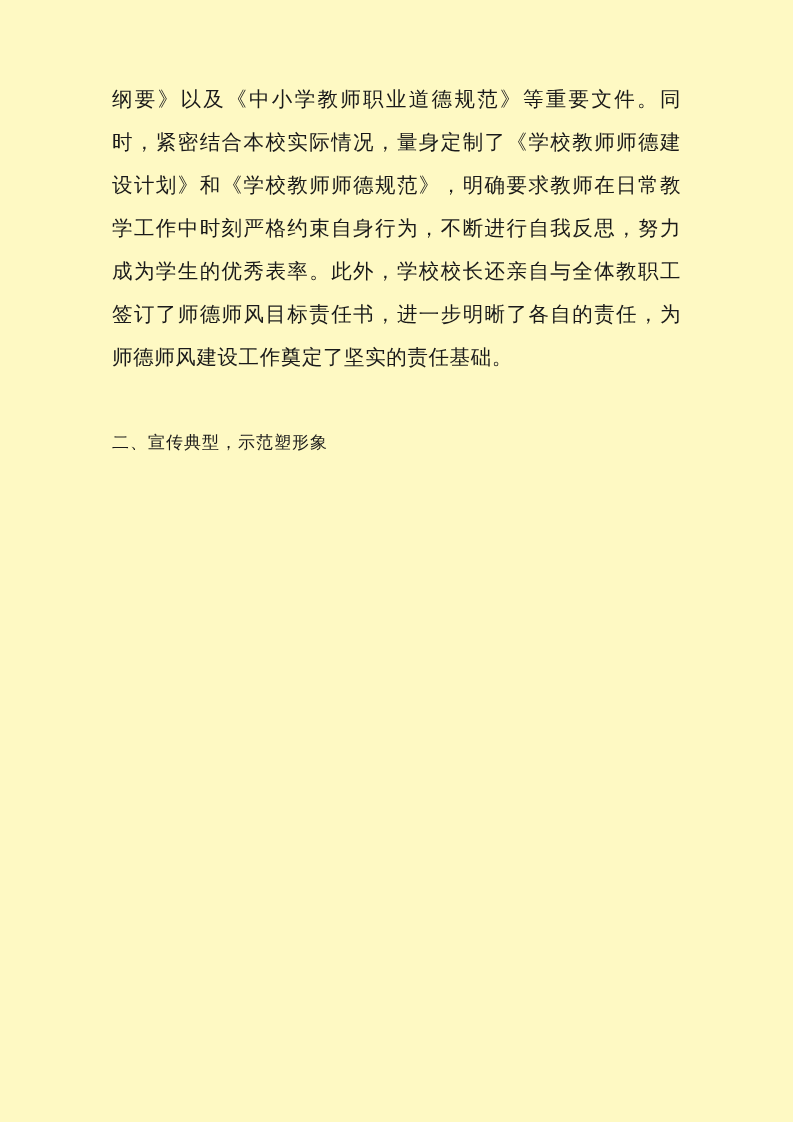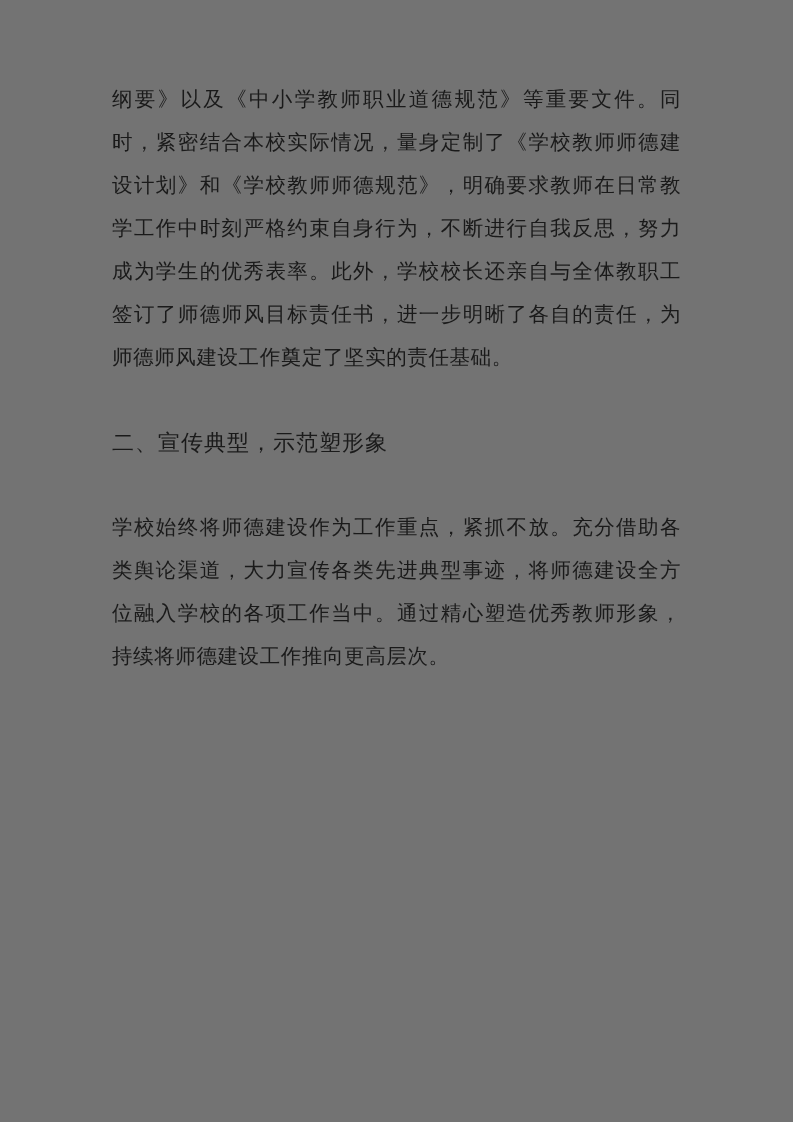--- a/index.html
+++ b/index.html
@@ -11,21 +11,21 @@
     width: 793px;
     height: 1122px;
     font-family: "Liberation Serif", "DejaVu Serif", serif;
     color: #000000;
     overflow: hidden;
   }
   .page {
     position: relative;
     width: 793px;
     height: 1122px;
-    background: #737373;
+    background: #fef9c3;
     box-sizing: border-box;
     padding: 78px 112px 40px 112px;
   }
   .doc-body {
     font-size: 20.5px;
     line-height: 43px;
     letter-spacing: 0.6px;
     text-align: justify;
     text-justify: inter-ideograph;
     color: #1a1a1a;
@@ -35,21 +35,21 @@
     white-space: normal;
   }
   .para:last-child {
     margin-bottom: 0;
   }
   .para.first {
     margin-top: 0;
   }
   .heading {
     margin: 0 0 28px 0;
-    font-size: 22px;
+    font-size: 17px;
     line-height: 43px;
     letter-spacing: 1px;
   }
   .spacer-sm {
     height: 14px;
   }
 </style>
 </head>
 <body>
 
@@ -57,21 +57,20 @@
   <div class="doc-body">
 
     <p class="para first">纲要》以及《中小学教师职业道德规范》等重要文件。同时，紧密结合本校实际情况，量身定制了《学校教师师德建设计划》和《学校教师师德规范》，明确要求教师在日常教学工作中时刻严格约束自身行为，不断进行自我反思，努力成为学生的优秀表率。此外，学校校长还亲自与全体教职工签订了师德师风目标责任书，进一步明晰了各自的责任，为师德师风建设工作奠定了坚实的责任基础。</p>
 
     <div class="spacer-sm"></div>
 
     <p class="heading">二、宣传典型，示范塑形象</p>
 
     <div class="spacer-sm"></div>
 
-    <p class="para">学校始终将师德建设作为工作重点，紧抓不放。充分借助各类舆论渠道，大力宣传各类先进典型事迹，将师德建设全方位融入学校的各项工作当中。通过精心塑造优秀教师形象，持续将师德建设工作推向更高层次。</p>
 
     <div class="spacer-sm"></div>
 
 
     <div class="spacer-sm"></div>
 
 
   </div>
 </div>
 

